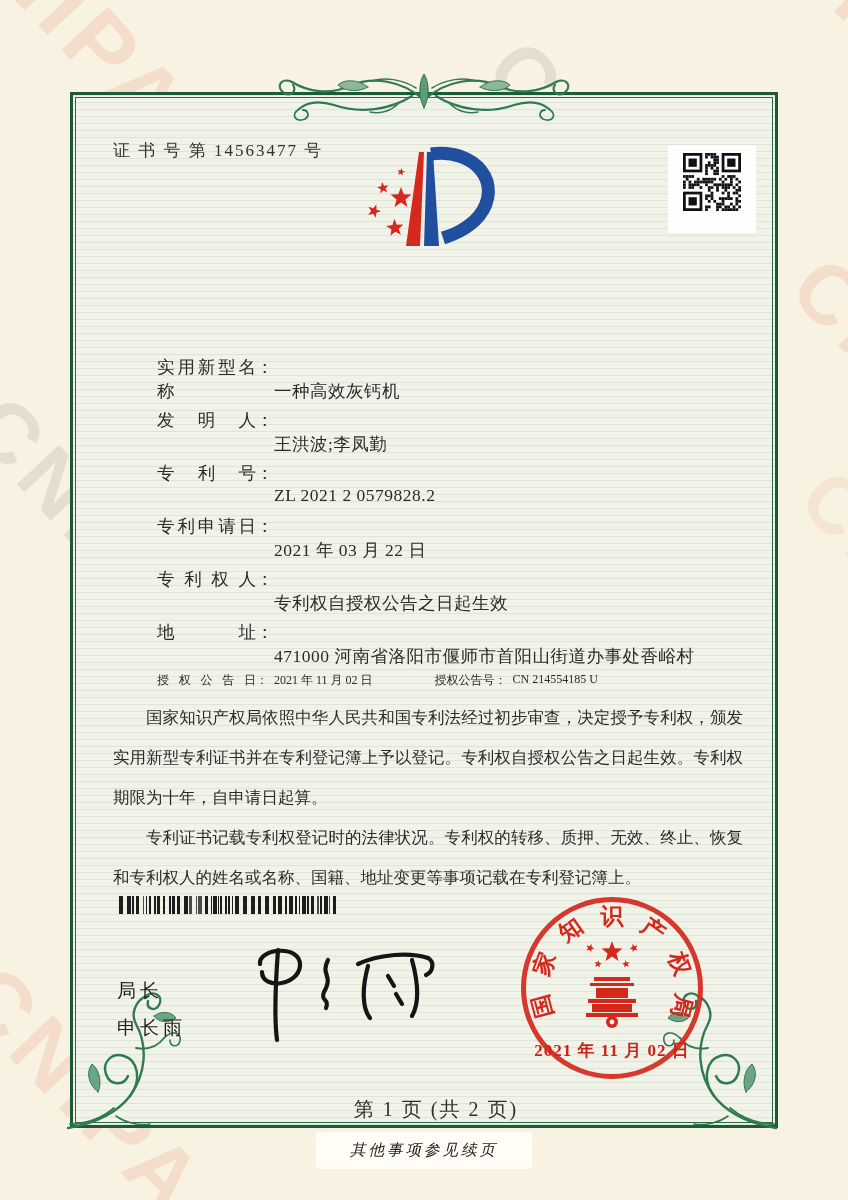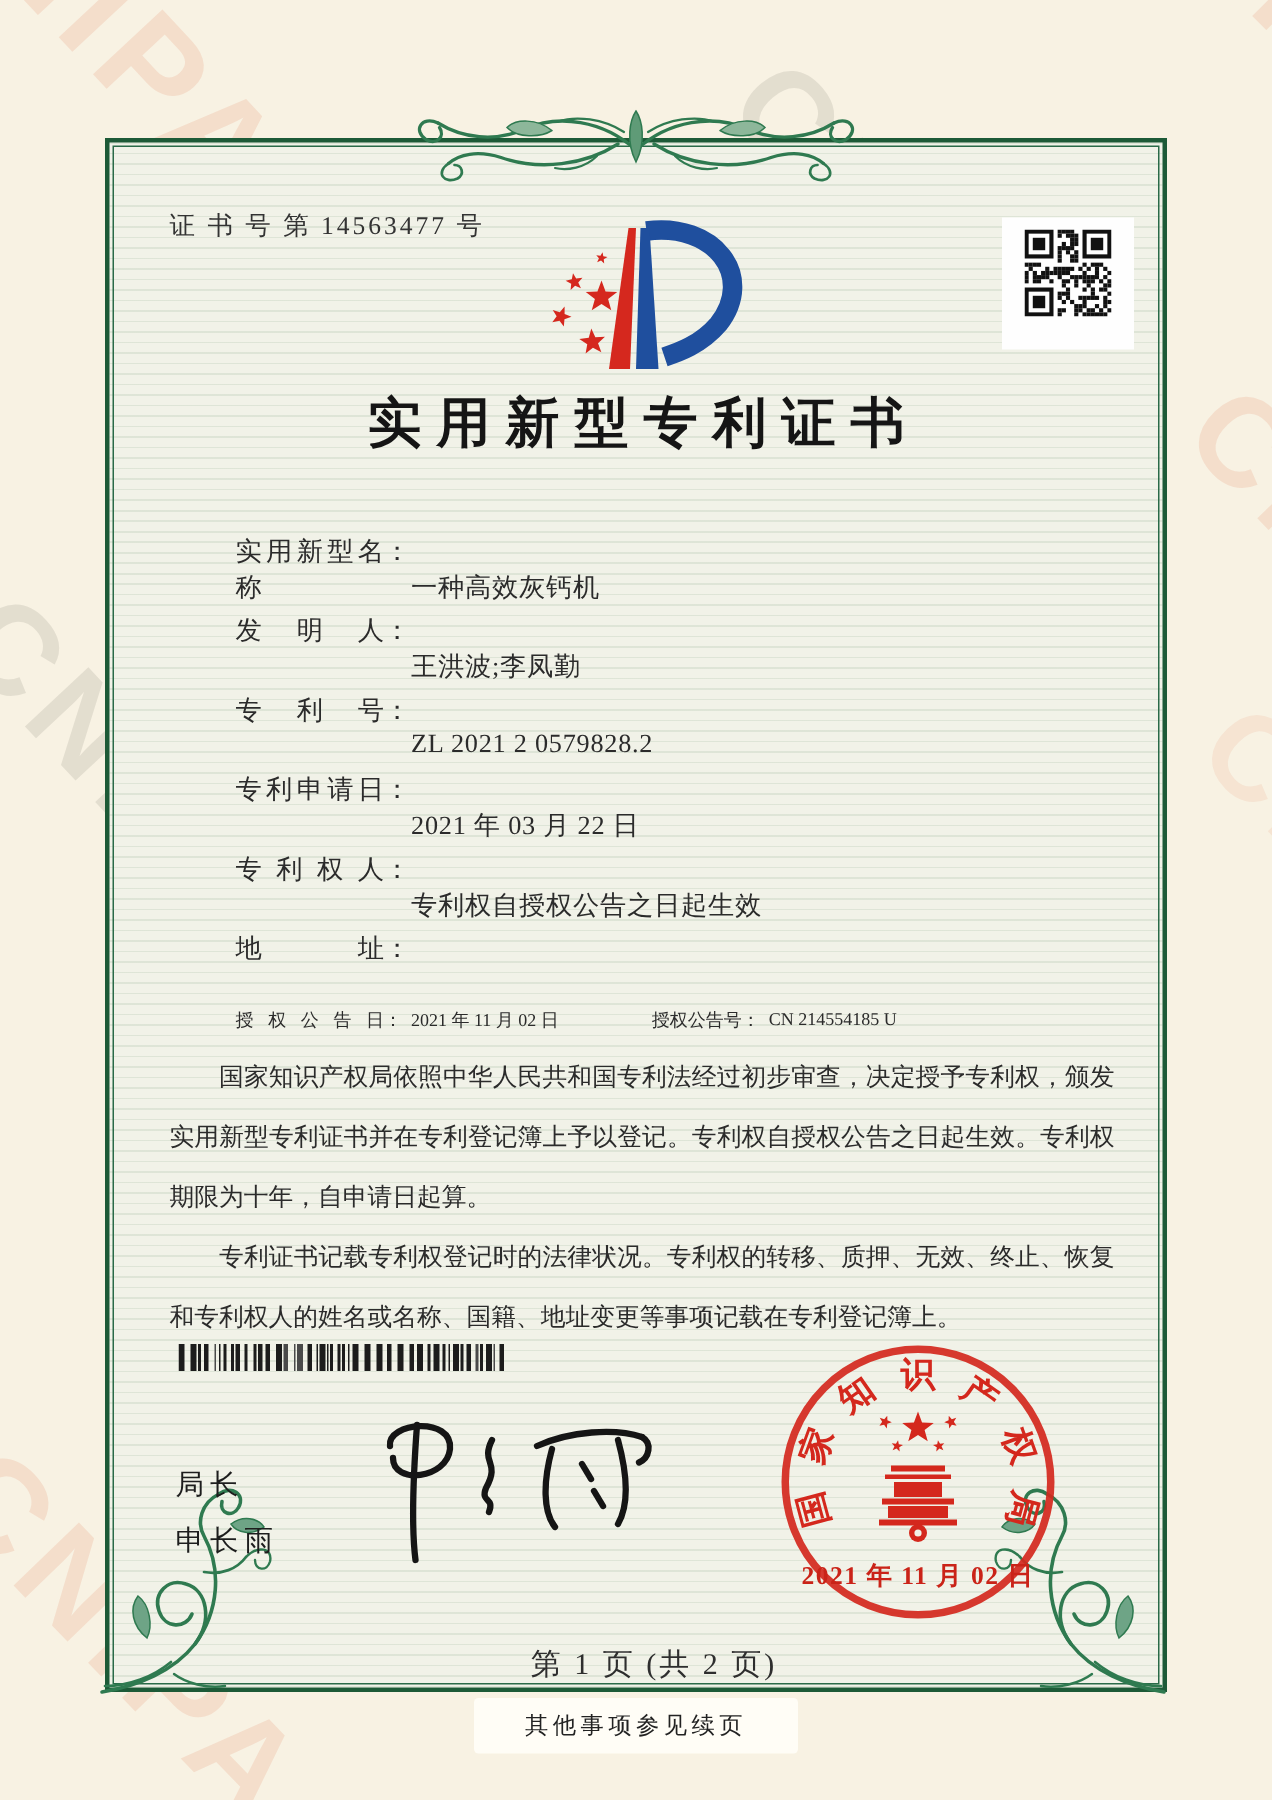--- a/index.html
+++ b/index.html
@@ -42,21 +42,21 @@
   
   .seal{left:517px;top:893px;width:190px;height:190px;}
   .seal-ring{position:absolute;inset:4px;border:5px solid rgba(212,40,29,0.92);border-radius:50%;}
   .seal-char{position:absolute;width:26px;height:26px;line-height:26px;text-align:center;
              font-size:23px;font-weight:bold;color:#d4281d;}
   .seal-date{position:absolute;left:50%;top:146px;transform:translateX(-50%);white-space:nowrap;
              color:#ca2318;font-size:17px;font-weight:bold;letter-spacing:1px;}
   
   .page-info{left:12px;top:1096px;width:100%;text-align:center;font-size:20px;letter-spacing:2px;color:#2e2e2e;}
   .cont-box{left:50%;top:1132px;transform:translateX(-50%);background:#fffdf6;
-            padding:8px 34px;border-radius:3px;font-size:15.5px;letter-spacing:3px;color:#222;}
+            padding:8px 34px;border-radius:3px;font-size:15.5px;letter-spacing:3px;color:#222;font-style:italic;}
   svg{display:block;}
 </style>
 </head>
 <body>
 
 <div class="page">
 
   <div class="wm wm-pink" style="left:-95px;top:-45px;font-size:92px;transform:rotate(47deg);">CNIPA</div>
   <div class="wm wm-pink" style="left:700px;top:-60px;font-size:92px;transform:rotate(45deg);">CNIPA</div>
   <div class="wm wm-gray" style="left:452px;top:118px;font-size:84px;transform:rotate(50deg);">CNIPA</div>
@@ -267,21 +267,20 @@
         <rect x="12" y="20" width="1" height="1" fill="#111"></rect>
         <rect x="14" y="20" width="1" height="1" fill="#111"></rect>
         <rect x="15" y="20" width="1" height="1" fill="#111"></rect>
         <rect x="16" y="20" width="1" height="1" fill="#111"></rect>
         <rect x="17" y="20" width="1" height="1" fill="#111"></rect>
         <rect x="18" y="20" width="1" height="1" fill="#111"></rect>
         <rect x="19" y="20" width="1" height="1" fill="#111"></rect>
       </svg>
   </div>
 
-  <div class="abs title">实用新型专利证书</div>
 
   <div class="abs fields">
       <div class="field-row">
         <span class="field-label">实用新型名称</span>
         <span class="field-colon">：</span>
         <span class="field-value">一种高效灰钙机</span>
       </div>
       <div class="field-row">
         <span class="field-label">发明人</span>
         <span class="field-colon">：</span>
@@ -298,20 +297,21 @@
         <span class="field-value">2021 年 03 月 22 日</span>
       </div>
       <div class="field-row">
         <span class="field-label">专利权人</span>
         <span class="field-colon">：</span>
         <span class="field-value">专利权自授权公告之日起生效</span>
       </div>
       <div class="field-row">
         <span class="field-label">地址</span>
         <span class="field-colon">：</span>
+        <span class="field-value">471000  河南省洛阳市偃师市首阳山街道办事处香峪村</span>
       </div>
     </div>
 
   <div class="abs grant-row">
     <span class="field-label">授权公告日</span>
     <span class="field-colon">：</span>
     <span>2021 年 11 月 02 日</span>
     <span class="grant-gap"></span>
     <span>授权公告号</span>
     <span class="field-colon">：</span>

